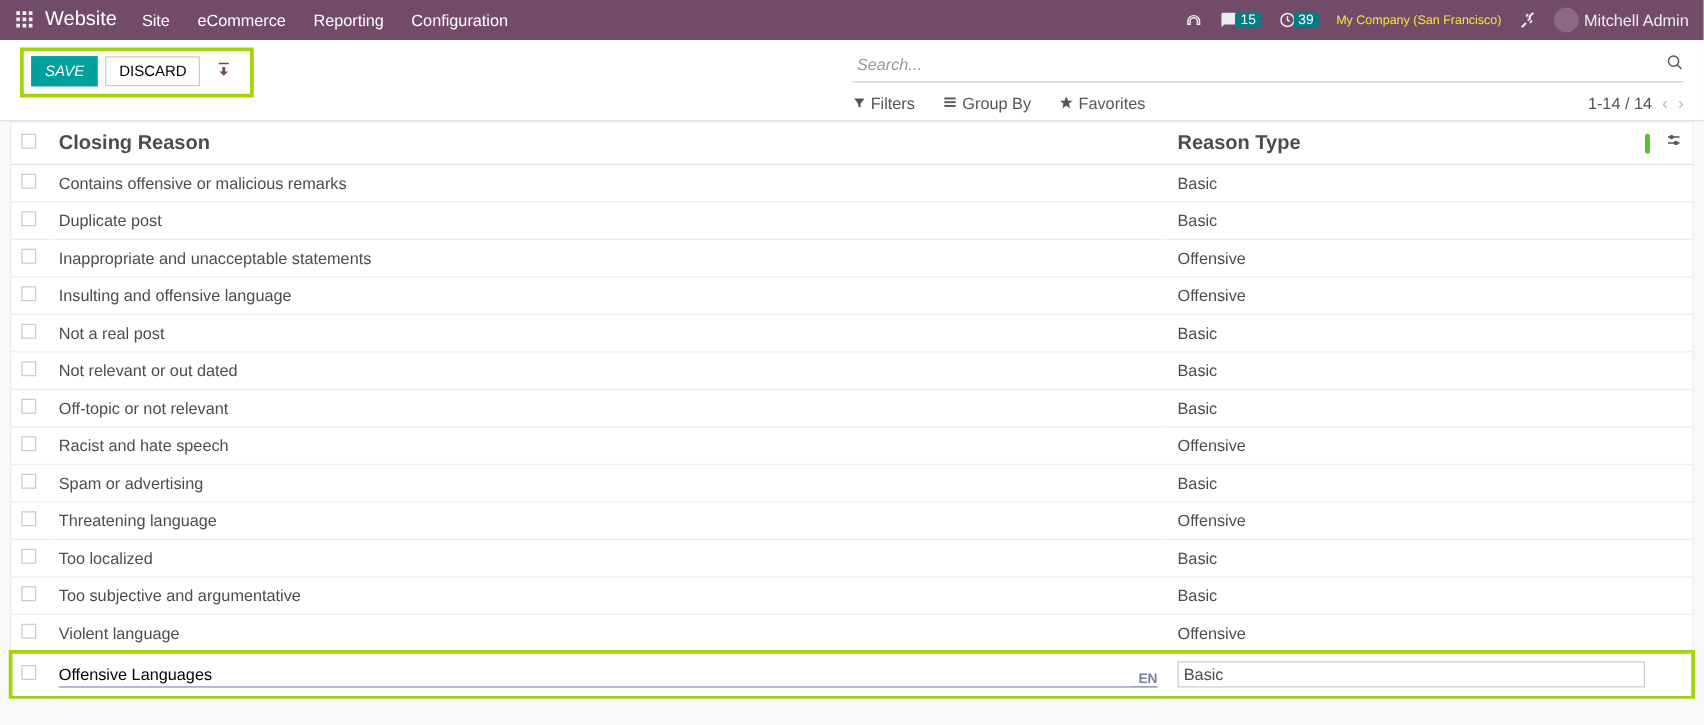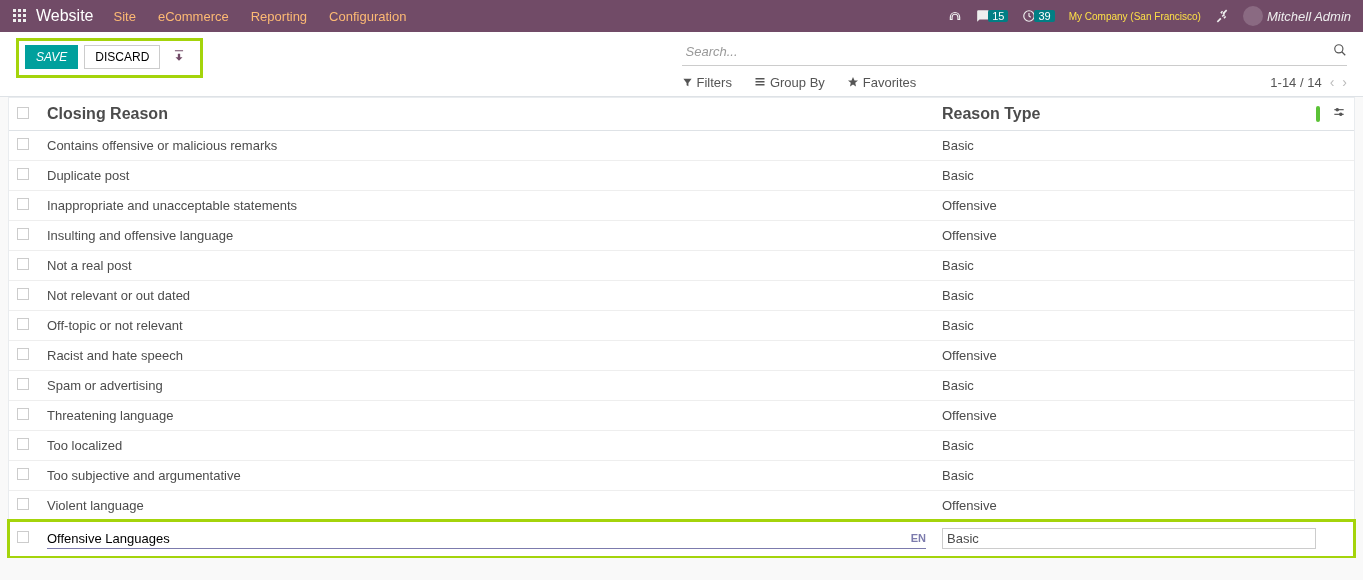--- a/index.html
+++ b/index.html
@@ -3,27 +3,27 @@
 <meta charset="utf-8">
 <style>
   * { box-sizing: border-box; margin: 0; padding: 0; }
   body { font-family: "Helvetica Neue", Arial, sans-serif; font-size: 13px; color: #4c4c4c; background: #f9f9f9; width: 1363px; }
   
   
   .topnav { background: #714B67; height: 32px; display: flex; align-items: center; color: #eee; padding: 0 12px; }
   .apps-icon { width: 16px; height: 16px; display: inline-block; margin-right: 8px; }
   .apps-icon svg rect { fill: #eee; }
   .brand { font-size: 16px; font-weight: 500; color: #fff; margin-right: 20px; }
-  .navlink { color: #fdba74; font-size: 13px; margin-right: 22px; cursor: pointer; }
+  .navlink { color: #ffffff; font-size: 13px; margin-right: 22px; cursor: pointer; }
   .topnav-right { margin-left: auto; display: flex; align-items: center; gap: 14px; }
   .icon-btn { position: relative; cursor: pointer; display: inline-flex; align-items: center; color: #eee; }
   .badge { background: #017e84; color: #fff; font-size: 11px; padding: 0 4px; border-radius: 2px; margin-left: -2px; }
   .company { color: #fde047; font-size: 10px; }
   .avatar { width: 20px; height: 20px; border-radius: 50%; background: #8a6a82; display: inline-block; margin-right: 4px; }
-  .user { display: flex; align-items: center; color: #eee; font-size: 13px; font-style: italic; }
+  .user { display: flex; align-items: center; color: #eee; font-size: 13px; }
   
   
   .control-panel { background: #fff; border-bottom: 1px solid #dee2e6; padding: 6px 16px 6px 16px; display: flex; }
   .cp-left { width: 50%; }
   .cp-right { width: 50%; display: flex; flex-direction: column; }
   .hl-box { border: 3px solid #a4d40b; display: inline-block; padding: 4px 8px 6px 6px; }
   .breadcrumb { font-size: 17px; color: #555; margin-bottom: 6px; }
   .btn { border: 1px solid #ccc; padding: 4px 10px; font-size: 12px; cursor: pointer; background: #fff; }
   .btn-primary { background: #00A09D; border-color: #00A09D; color: #fff; font-weight: 500; font-style: italic; }
   .btn-row { display: flex; gap: 6px; align-items: center; }
@@ -47,21 +47,21 @@
   .chk-cell { width: 30px; }
   .chk { width: 12px; height: 12px; border: 1px solid #ccc; display: inline-block; }
   .settings-cell { width: 30px; text-align: right; }
   .col-reason { }
   .col-type { width: 390px; }
   
   .hl-tick { position: absolute; right: 4px; top: 50%; transform: translateY(-50%); width: 4px; height: 16px; background: #5bc236; border-radius: 2px; }
   
   tr.editing { outline: 3px solid #a4d40b; outline-offset: -1px; background: #fff; }
   tr.editing td { border-top: 1px solid #7C7BAD; border-bottom: 1px solid #7C7BAD; }
-  .edit-input-wrap { display: flex; align-items: center; border-bottom: 1px solid #7C7BAD; }
+  .edit-input-wrap { display: flex; align-items: flex-end; border-bottom: 1px solid #7C7BAD; }
   .edit-input { border: none; outline: none; flex: 1; font-size: 13px; padding: 2px 0; }
   .lang-tag { font-size: 11px; color: #7C7BAD; font-weight: bold; margin-left: 6px; }
   .type-select { width: 100%; border: 1px solid #ccc; padding: 2px 4px; font-size: 13px; background: #fff; }
 </style>
 </head>
 <body>
 
 <div class="topnav">
   <span class="apps-icon">
     <svg viewBox="0 0 16 16" width="16" height="16">

